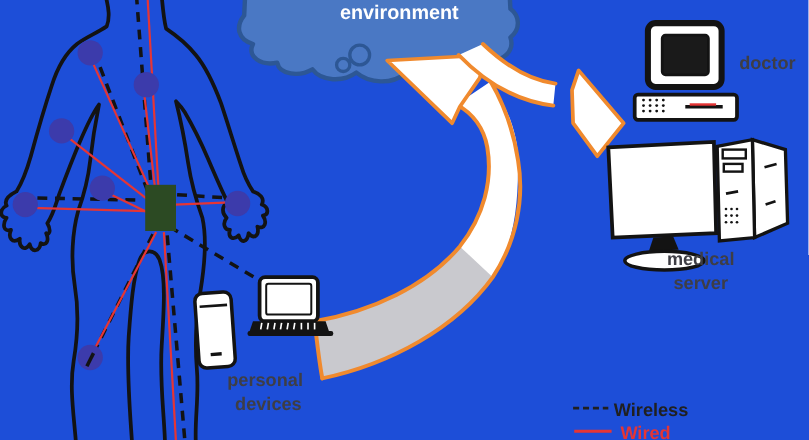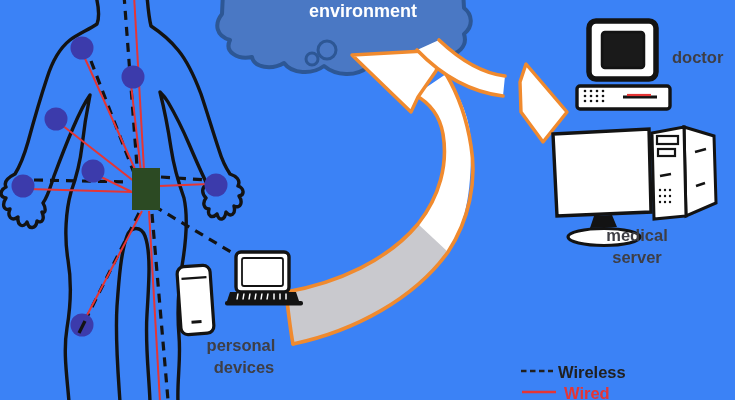--- a/index.html
+++ b/index.html
@@ -1,16 +1,16 @@
 <!DOCTYPE html>
 <html style="--cloudFill: #4a78c4; --cloudStroke: #2d5795; --orange: #f08a2e; --bandGray: #c9c9ce; --nodeBlue: #3c3bab; --hubGreen: #2c4a23; --wiredRed: #e53535; --ink: #131313; --labelGray: #3e3e45;"><head>
 <meta charset="utf-8">
 <style>
   html,body{margin:0;padding:0;background:#fff;}
-  .stage{position:relative;width:735px;height:400px;overflow:hidden;background:#3b82f6;
+  .stage{position:relative;width:735px;height:400px;overflow:hidden;background:#1d4ed8;
          font-family:"Liberation Sans",sans-serif;}
   svg text{font-family:"Liberation Sans",sans-serif;}
   .body-line{fill:none;stroke:var(--ink);stroke-width:3.4;stroke-linecap:round;stroke-linejoin:round;}
   .band-edge{fill:none;stroke:var(--orange);stroke-width:3.6;stroke-linecap:round;}
   .arrow-head{fill:#fff;stroke:var(--orange);stroke-width:3.4;stroke-linejoin:round;}
   .band-fill{fill:#fff;}
   .tail-fill{fill:var(--bandGray);}
   .cloud-shape{fill:var(--cloudFill);stroke:var(--cloudStroke);stroke-width:4;stroke-linejoin:round;}
   .cloud-swirl{fill:var(--cloudFill);stroke:var(--cloudStroke);stroke-width:3;}
   .cloud-label{fill:#fff;font-size:18px;font-weight:600;text-anchor:middle;}

